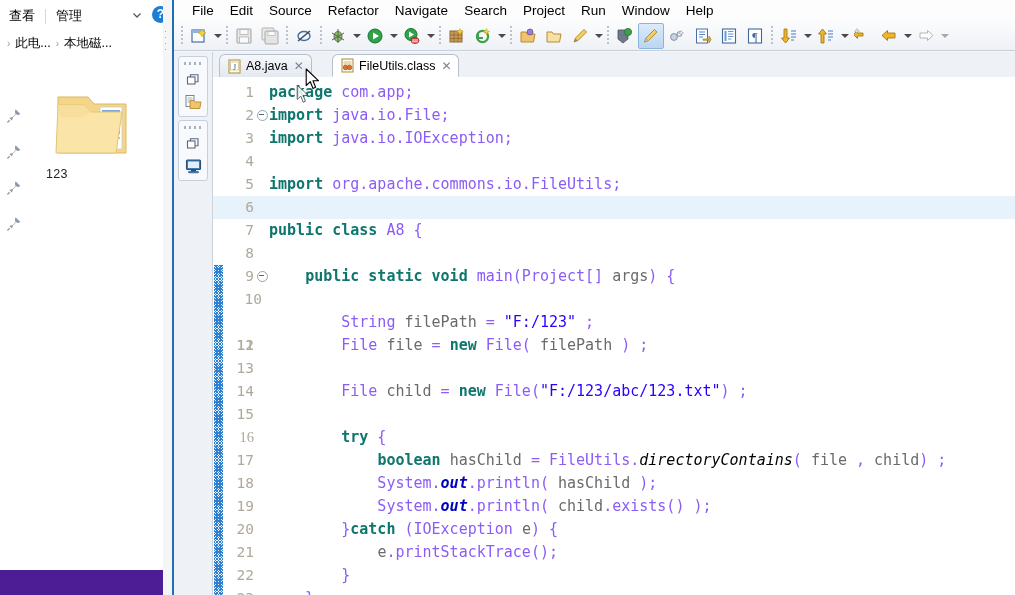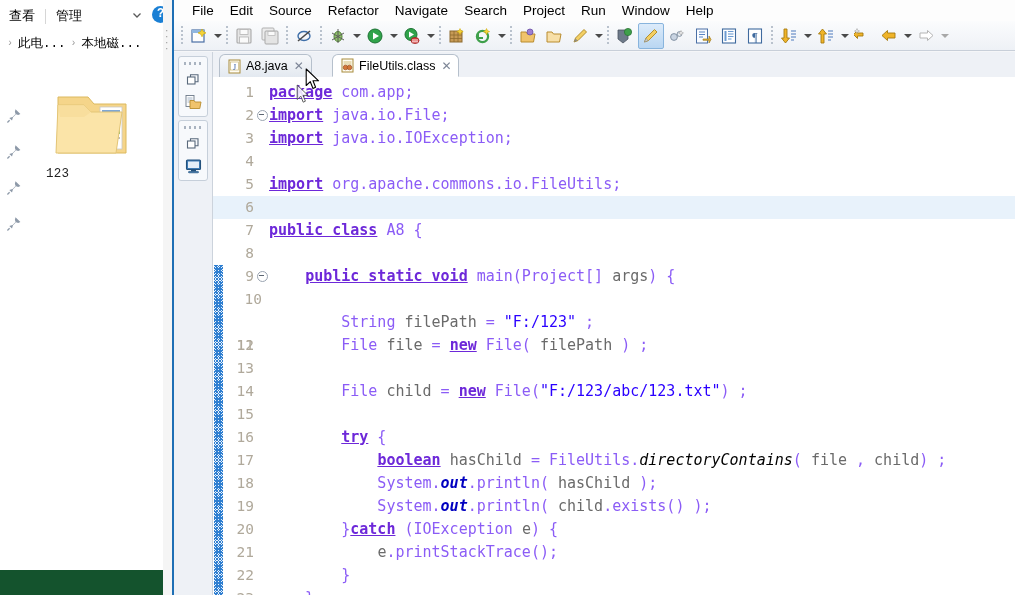--- a/index.html
+++ b/index.html
@@ -7,21 +7,21 @@
     width:1015px;height:595px;overflow:hidden;
     font-family:"Liberation Sans",sans-serif;
     background:#ffffff;
     -webkit-font-smoothing:none;
   }
   .screen{position:relative;width:1015px;height:595px;overflow:hidden;}
 
   
   .explorer{
     position:absolute;left:0;top:0;width:172px;height:595px;
-    background:#14532d;overflow:hidden;font-family:Liberation Mono, monospace;
+    background:#4c1d95;overflow:hidden;
   }
   .exp-ribbon{
     position:absolute;left:0;top:0;width:172px;height:30px;
     background:#ffffff;border-bottom:1px solid #dedede;
   }
   .exp-tabs{
     position:absolute;left:0;top:4px;height:24px;
     display:flex;align-items:center;font-size:13px;color:#000;
   }
   .exp-tab{padding:2px 9px;white-space:nowrap;color:#000;}
@@ -199,21 +199,21 @@
     display:block;width:9px;height:9px;border:1px solid #9aa4b1;
     border-radius:50%;background:#fff;position:relative;font-style:normal;
   }
   .fold i:after{
     content:"";position:absolute;left:1px;top:3px;width:5px;height:1px;background:#5c6672;
   }
   .src{
     position:absolute;left:56px;white-space:pre;
     font-family:"DejaVu Sans Mono",monospace;font-size:15px;color:#000;
   }
-  .kw{color:#6d28d9;font-weight:bold;text-decoration:underline;}
+  .kw{color:#0f766e;font-weight:bold;}
   .str{color:#2a00ff;}
   .lit{color:#8b5cf6;}
   .var{color:#6a6a6a;}
   .fld{color:#0000c0;font-weight:bold;font-style:italic;}
   .stm{font-style:italic;}
 
   
   .mouse{position:absolute;pointer-events:none;}
 </style>
 </head>
@@ -684,21 +684,21 @@
             </div>
             <div class="cl" style="top: 303px;">
               <span class="ln" style="top: 0px;">14</span>
               <span class="src"><span class="lit">        File </span><span class="var">child</span><span class="lit"> = </span><span class="kw">new</span><span class="lit"> File(</span><span class="str">"F:/123/abc/123.txt"</span><span class="lit">) ;</span></span>
             </div>
             <div class="cl" style="top: 326px;">
               <span class="ln" style="top: 0px;">15</span>
               <span class="src"></span>
             </div>
             <div class="cl" style="top: 349px;">
-              <span class="ln" style="top: 0px;">16</span>
+              <span class="ln" style="top: 0px; font-family: Liberation Serif, serif;">16</span>
               <span class="src"><span class="lit">        </span><span class="kw">try</span><span class="lit"> {</span></span>
             </div>
             <div class="cl" style="top: 372px;">
               <span class="ln" style="top: 0px;">17</span>
               <span class="src"><span class="lit">            </span><span class="kw">boolean</span><span class="lit"> </span><span class="var">hasChild</span><span class="lit"> = FileUtils.</span><span class="stm">directoryContains</span><span class="lit">( </span><span class="var">file</span><span class="lit"> , </span><span class="var">child</span><span class="lit">) ;</span></span>
             </div>
             <div class="cl" style="top: 395px;">
               <span class="ln" style="top: 0px;">18</span>
               <span class="src"><span class="lit">            System.</span><span class="fld">out</span><span class="lit">.println( </span><span class="var">hasChild</span><span class="lit"> );</span></span>
             </div>

